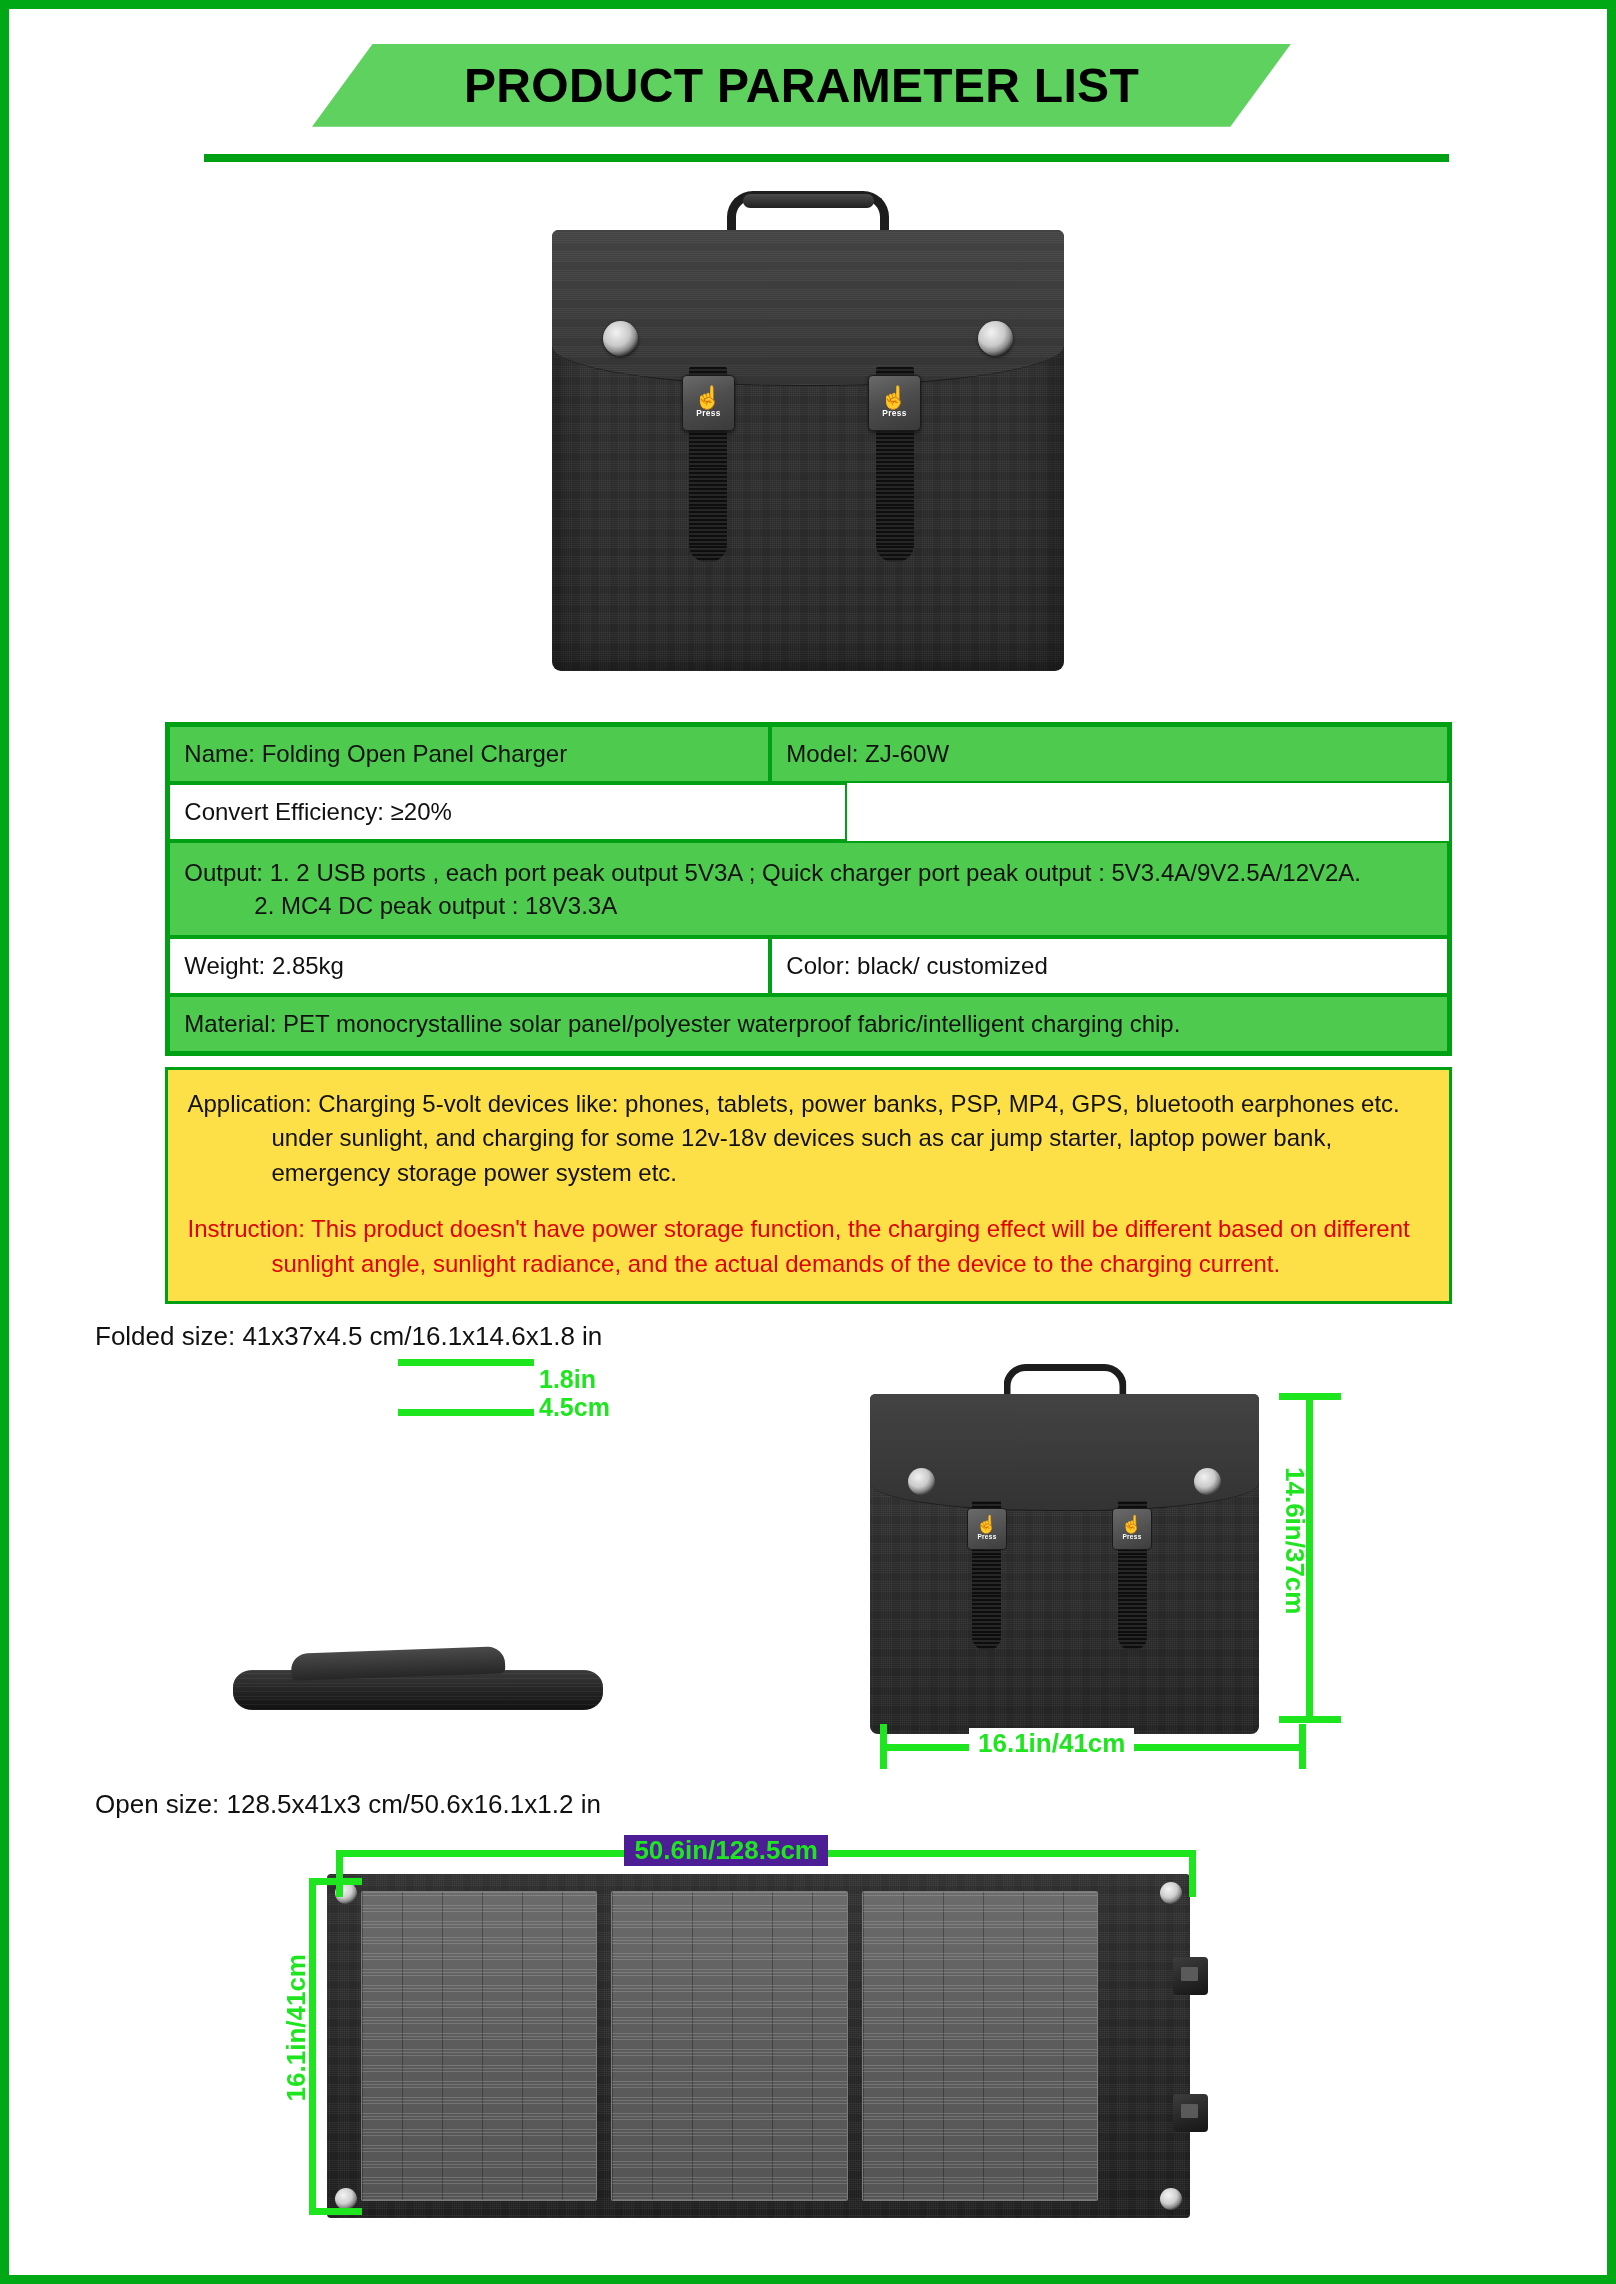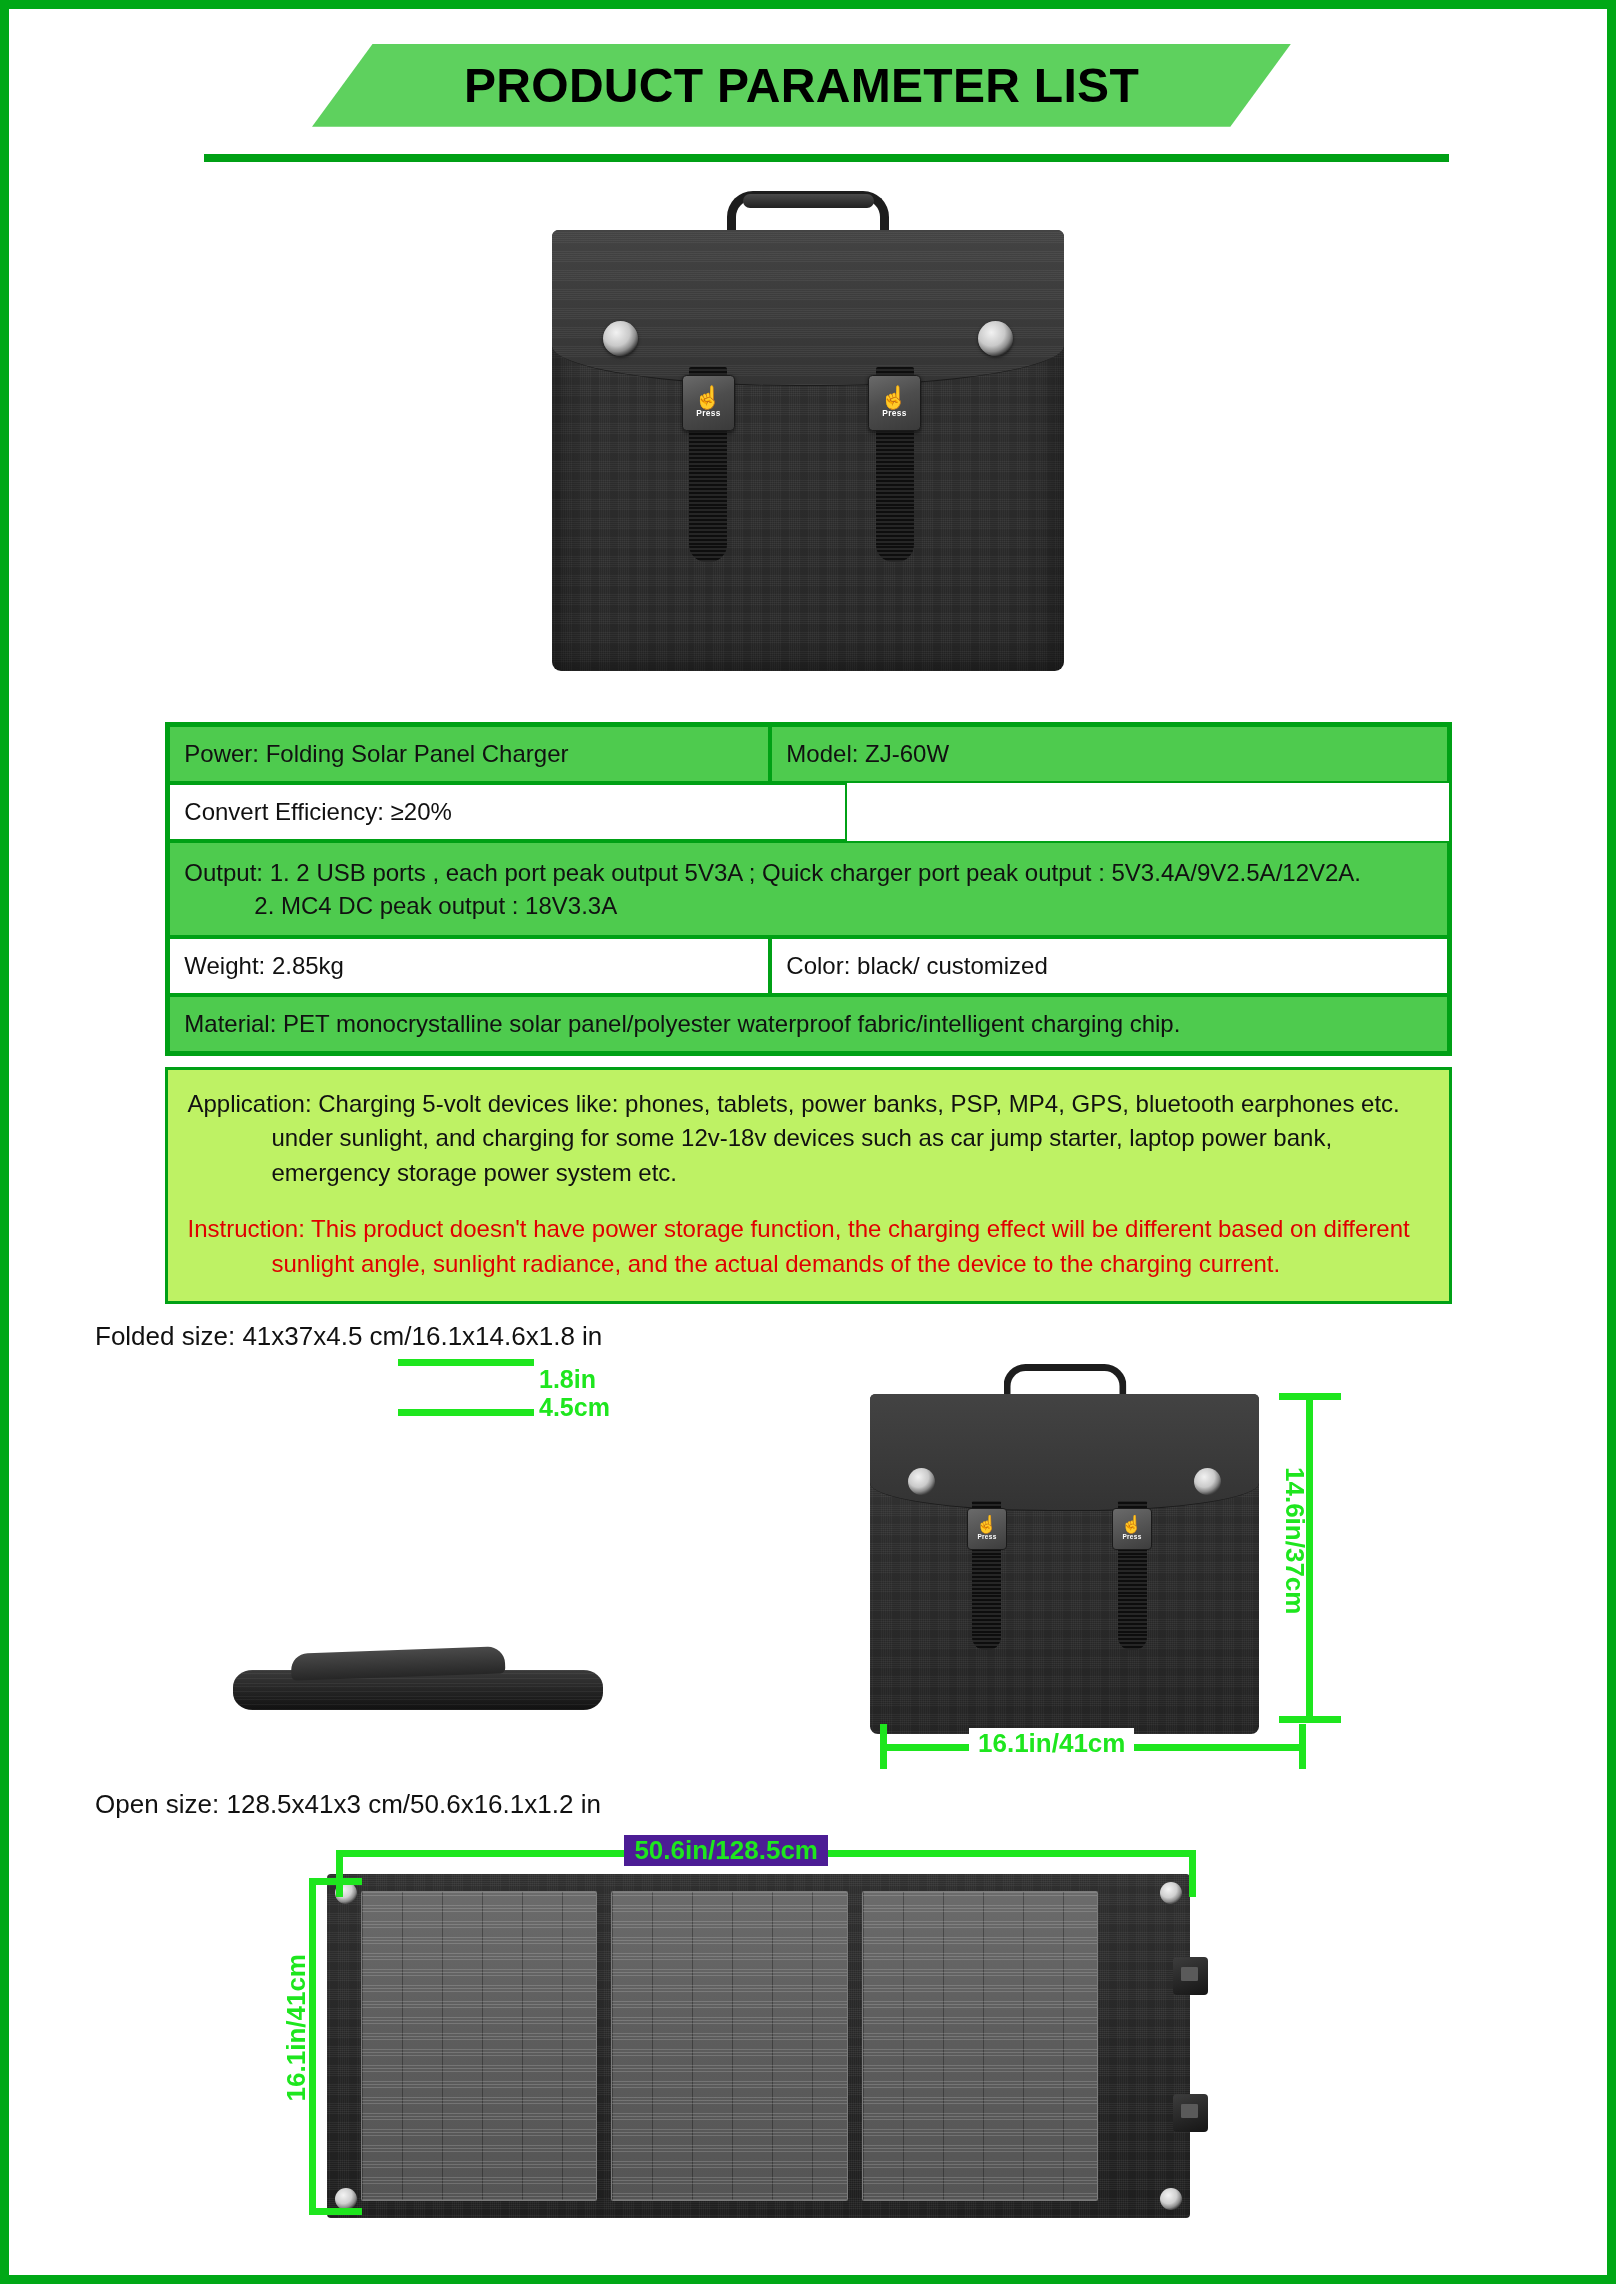--- a/index.html
+++ b/index.html
@@ -183,21 +183,21 @@
   .cell-right { width: 53%; }
   .cell-full  { width: 100%; display: block; }
   .out-line   { display: block; font-size: 24px; line-height: 1.38; }
   .out-line-2 { padding-left: 70px; }
 
   
   .info-box {
     margin: 10.4px 156px 0 156px;
     width: calc(100% - 311px);
     border: 3.2px solid #00a015;
-    background: #bef264;
+    background: #fde047;
     padding: 17px 19.5px 19.5px 19.5px;
   }
   .para {
     font-size: 24px;
     line-height: 1.44;
     padding-left: 84px;
     text-indent: -84px;
     color: #111111;
   }
   .para.red { color: #e00000; margin-top: 22px; }
@@ -471,21 +471,21 @@
       <div class="buckle buckle-r">
         <span class="buckle-hand">☝</span>
         <span class="buckle-label">Press</span>
       </div>
     </div>
   </div>
 
   <div class="spec-table">
 
     <div class="spec-row green">
-      <div class="cell cell-left">Power: Folding Solar Panel Charger</div>
+      <div class="cell cell-left">Name: Folding Open Panel Charger</div>
       <div class="cell cell-right">Model: ZJ-60W</div>
     </div>
 
     <div class="spec-row white">
       <div class="cell cell-right">Convert Efficiency: ≥20%</div>
     </div>
 
     <div class="spec-row green">
       <div class="cell cell-full">
         <span class="out-line">Output: 1.  2 USB ports , each port peak output 5V3A ; Quick charger port peak output : 5V3.4A/9V2.5A/12V2A.</span>

